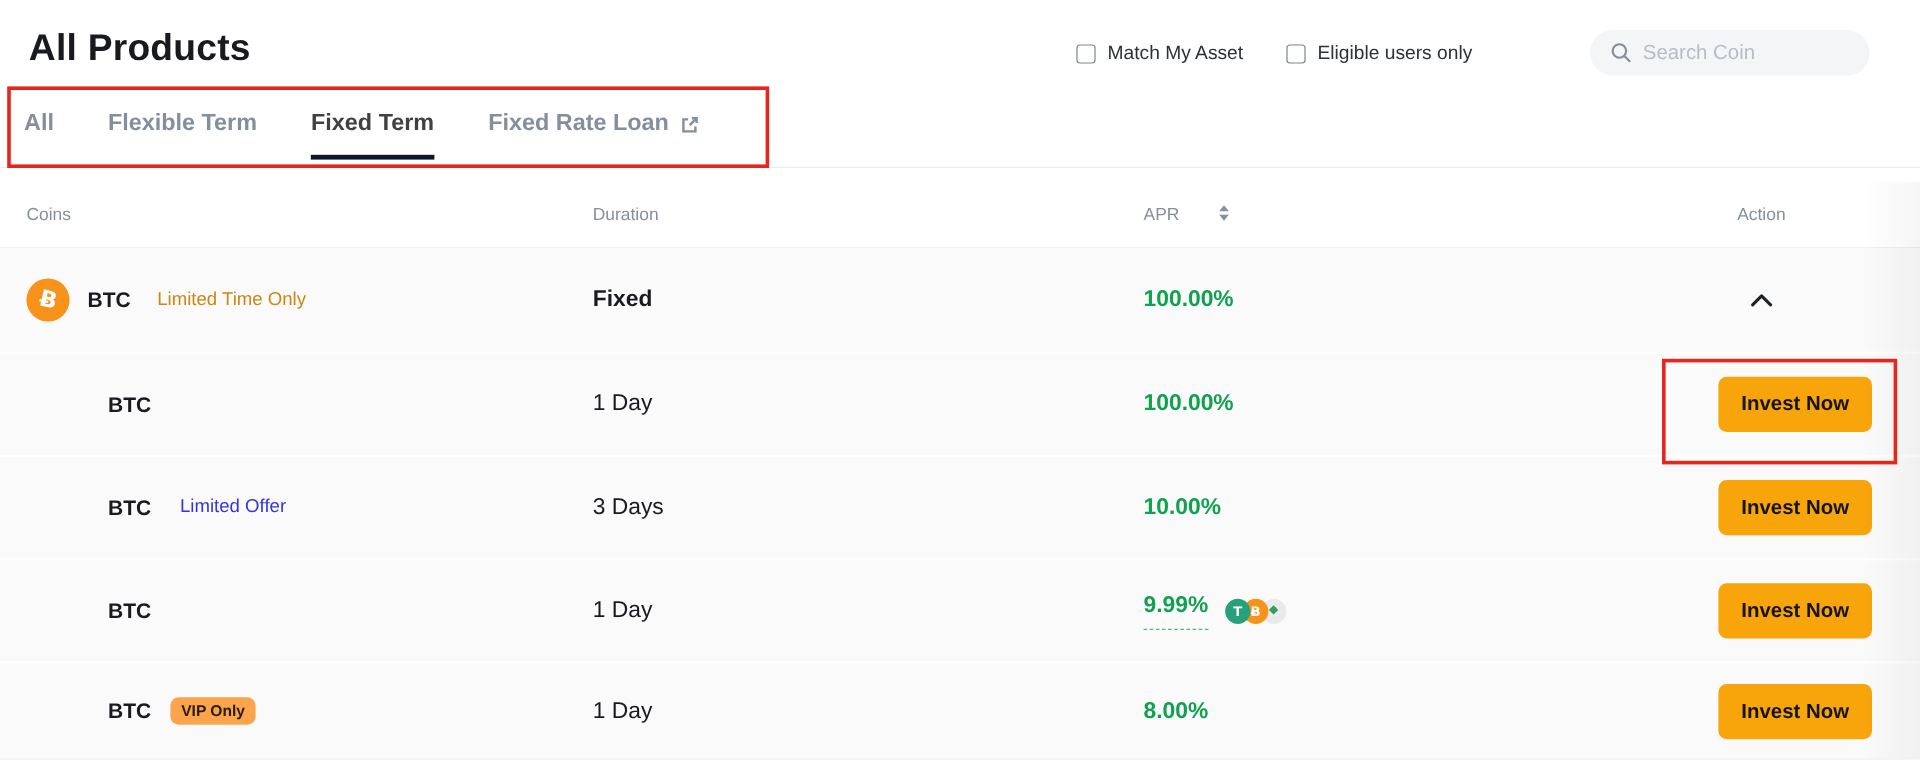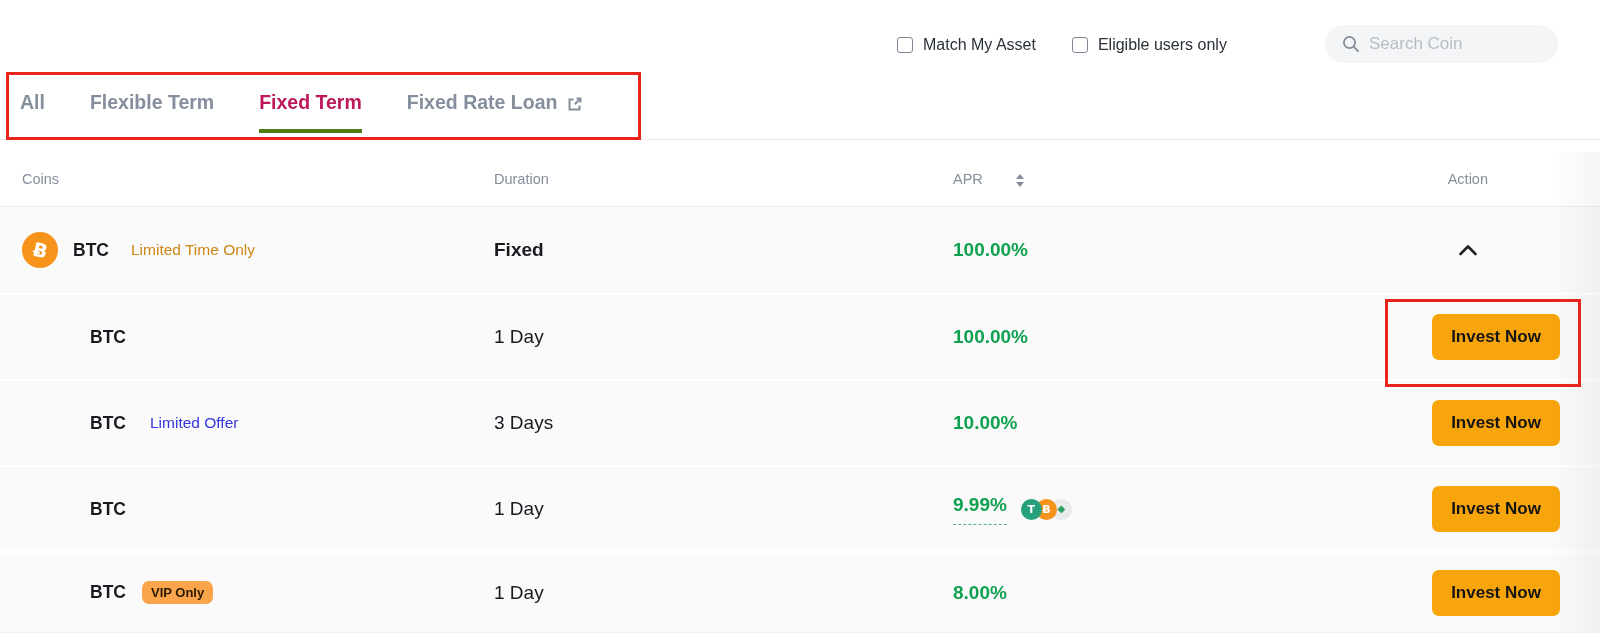--- a/index.html
+++ b/index.html
@@ -20,37 +20,37 @@
   .search-pill { position:absolute; left:1325px; top:25px; width:233px; height:38px;
     background:#f4f5f6; border-radius:19px; display:flex; align-items:center; padding-left:17px; }
   .search-pill svg { flex:none; }
   .search-pill input { border:none; outline:none; background:transparent; font-family:inherit;
     font-size:17px; color:#1e2329; margin-left:9px; width:170px; }
   .search-pill input::placeholder { color:#b7bdc6; }
 
   
   .tabs { position:absolute; left:20px; top:91px; display:flex; gap:45px; font-size:19.5px; font-weight:700; color:#848e9c; }
   .tab { padding-bottom:15px; cursor:pointer; display:flex; align-items:flex-start; gap:8px; }
-  .tab.active { color:#be185d; border-bottom:4px solid #4d7c0f;align-items:flex-end; }
+  .tab.active { color:#404040; border-bottom:4px solid #0f172a;align-items:flex-end; }
   .tabs-divider { position:absolute; left:0; top:139px; width:1600px; height:1px; background:#eaecef; }
 
   
   .annotation { position:absolute; border:3px solid #e8251c; background:transparent; pointer-events:none; }
   .annotation-tabs { left:6px; top:72px; width:635px; height:68px; }
   .annotation-invest { left:1385px; top:299px; width:196px; height:88px; }
 
   
   .thead { position:absolute; left:0; top:152px; width:1600px; height:55px; display:flex; align-items:center;
     font-size:14.5px; color:#848e9c; border-bottom:1px solid #eaecef; background:#fff; }
   .col-coins    { width:456px; padding-left:22px; display:flex; align-items:center; }
   .col-duration { width:459px; padding-left:38px; display:flex; align-items:center; }
   .col-apr      { flex:1; padding-left:38px; display:flex; align-items:center; }
   .col-action   { width:272px; display:flex; align-items:flex-end; justify-content:flex-end; }
   .thead .col-action { padding-right:112px; }
-  .apr-head { display:flex; align-items:flex-end; cursor:pointer;gap:26px; }
+  .apr-head { display:flex; align-items:flex-start; cursor:pointer;gap:26px; }
   .sort-icon { display:inline-flex; flex-direction:column; gap:3px; margin-left:7px; }
   .sort-icon .up   { width:0; height:0; border-left:4.5px solid transparent; border-right:4.5px solid transparent; border-bottom:5.5px solid #848e9c; }
   .sort-icon .down { width:0; height:0; border-left:4.5px solid transparent; border-right:4.5px solid transparent; border-top:5.5px solid #848e9c; }
 
   .tbody { position:absolute; left:0; top:207px; width:1600px; }
   .row { width:1600px; display:flex; align-items:center; background:#fafafa; }
   .row.group { height:86px; }
   .row.sub { height:86px; border-top:2px solid #ffffff; }
   .row.sub:last-child { height:81px; }
   .row.sub .col-coins { padding-left:90px; }
@@ -81,20 +81,21 @@
     font-family:inherit; font-size:17px; font-weight:700; color:#141414; cursor:pointer; }
 
   .edge-shadow { position:absolute; right:0; top:152px; width:48px; height:480px;
     background:linear-gradient(to right, rgba(24,26,32,0), rgba(24,26,32,0.045)); pointer-events:none; }
 </style>
 </head>
 <body>
 
 <div class="screen">
 
+  <div class="page-title">All Products</div>
 
   <div class="filters">
     <div class="check-wrap">
       <span class="checkbox"></span>
       <span>Match My Asset</span>
     </div>
     <div class="check-wrap">
       <span class="checkbox"></span>
       <span>Eligible users only</span>
     </div>

